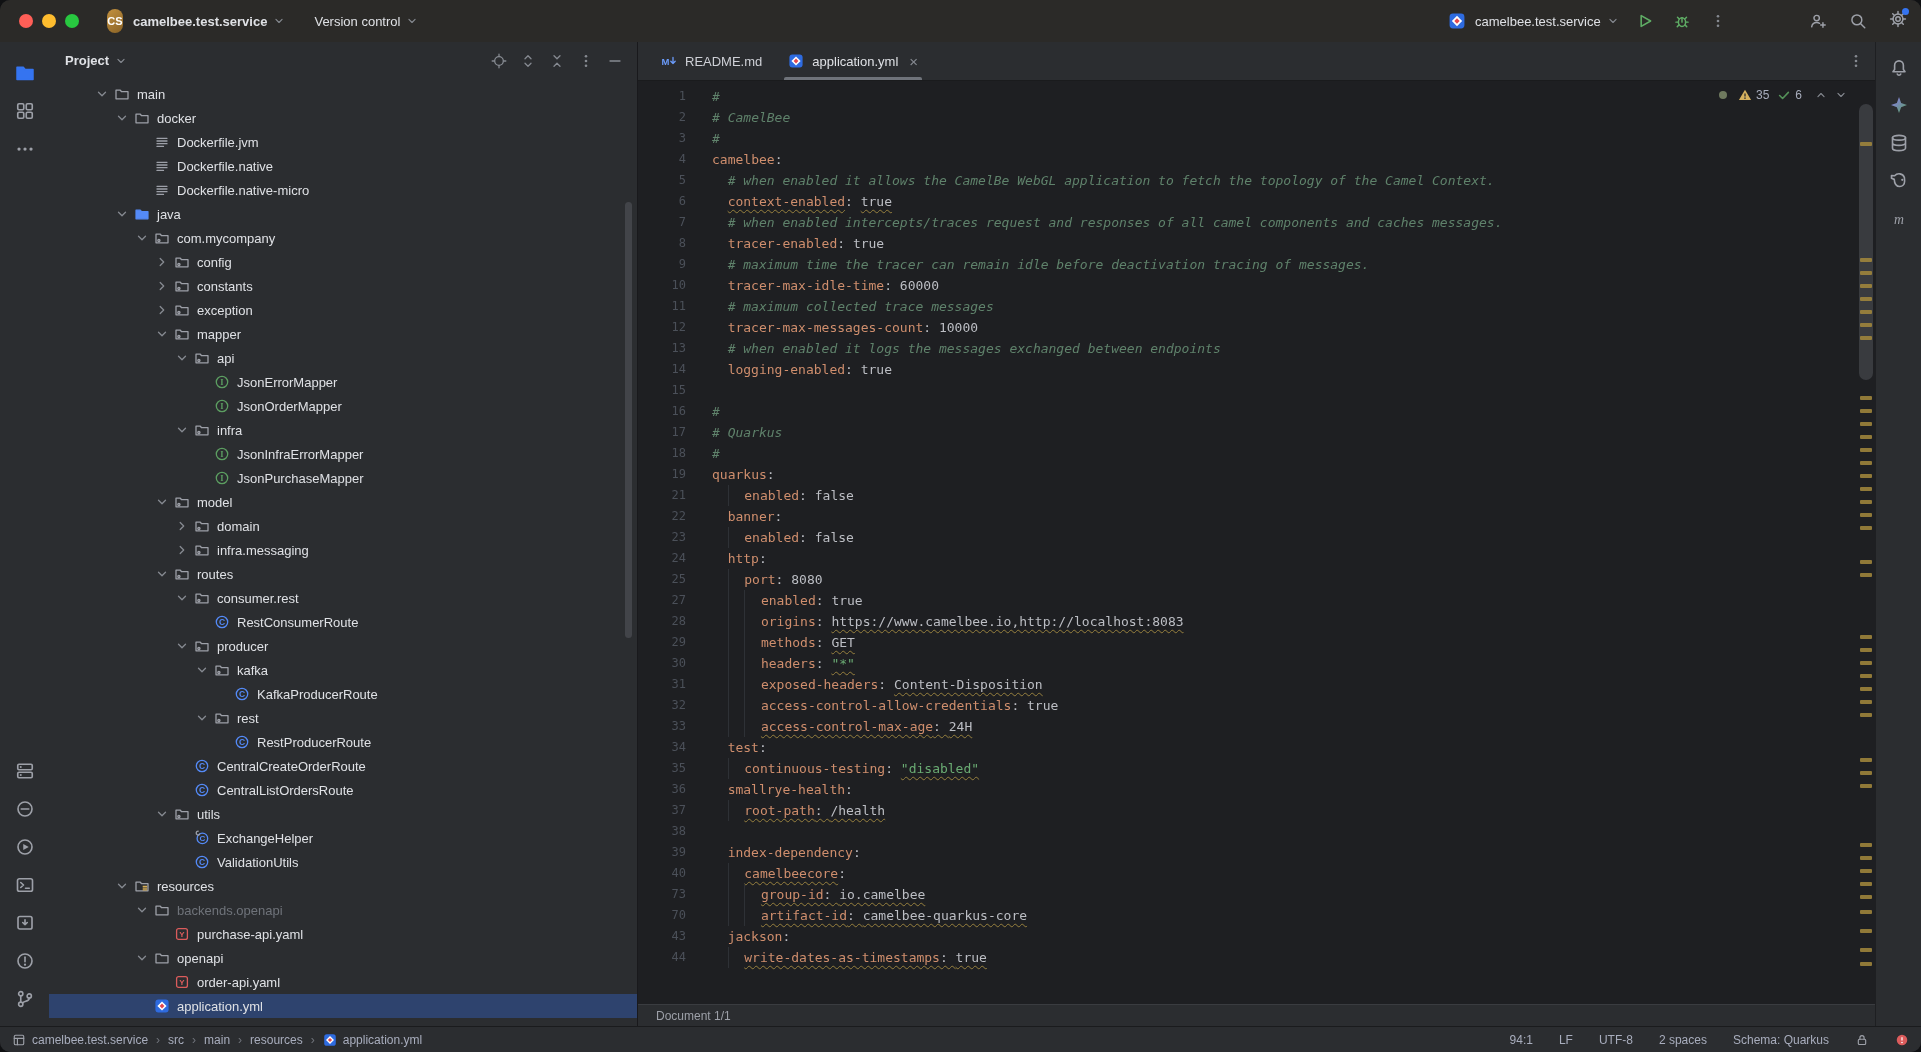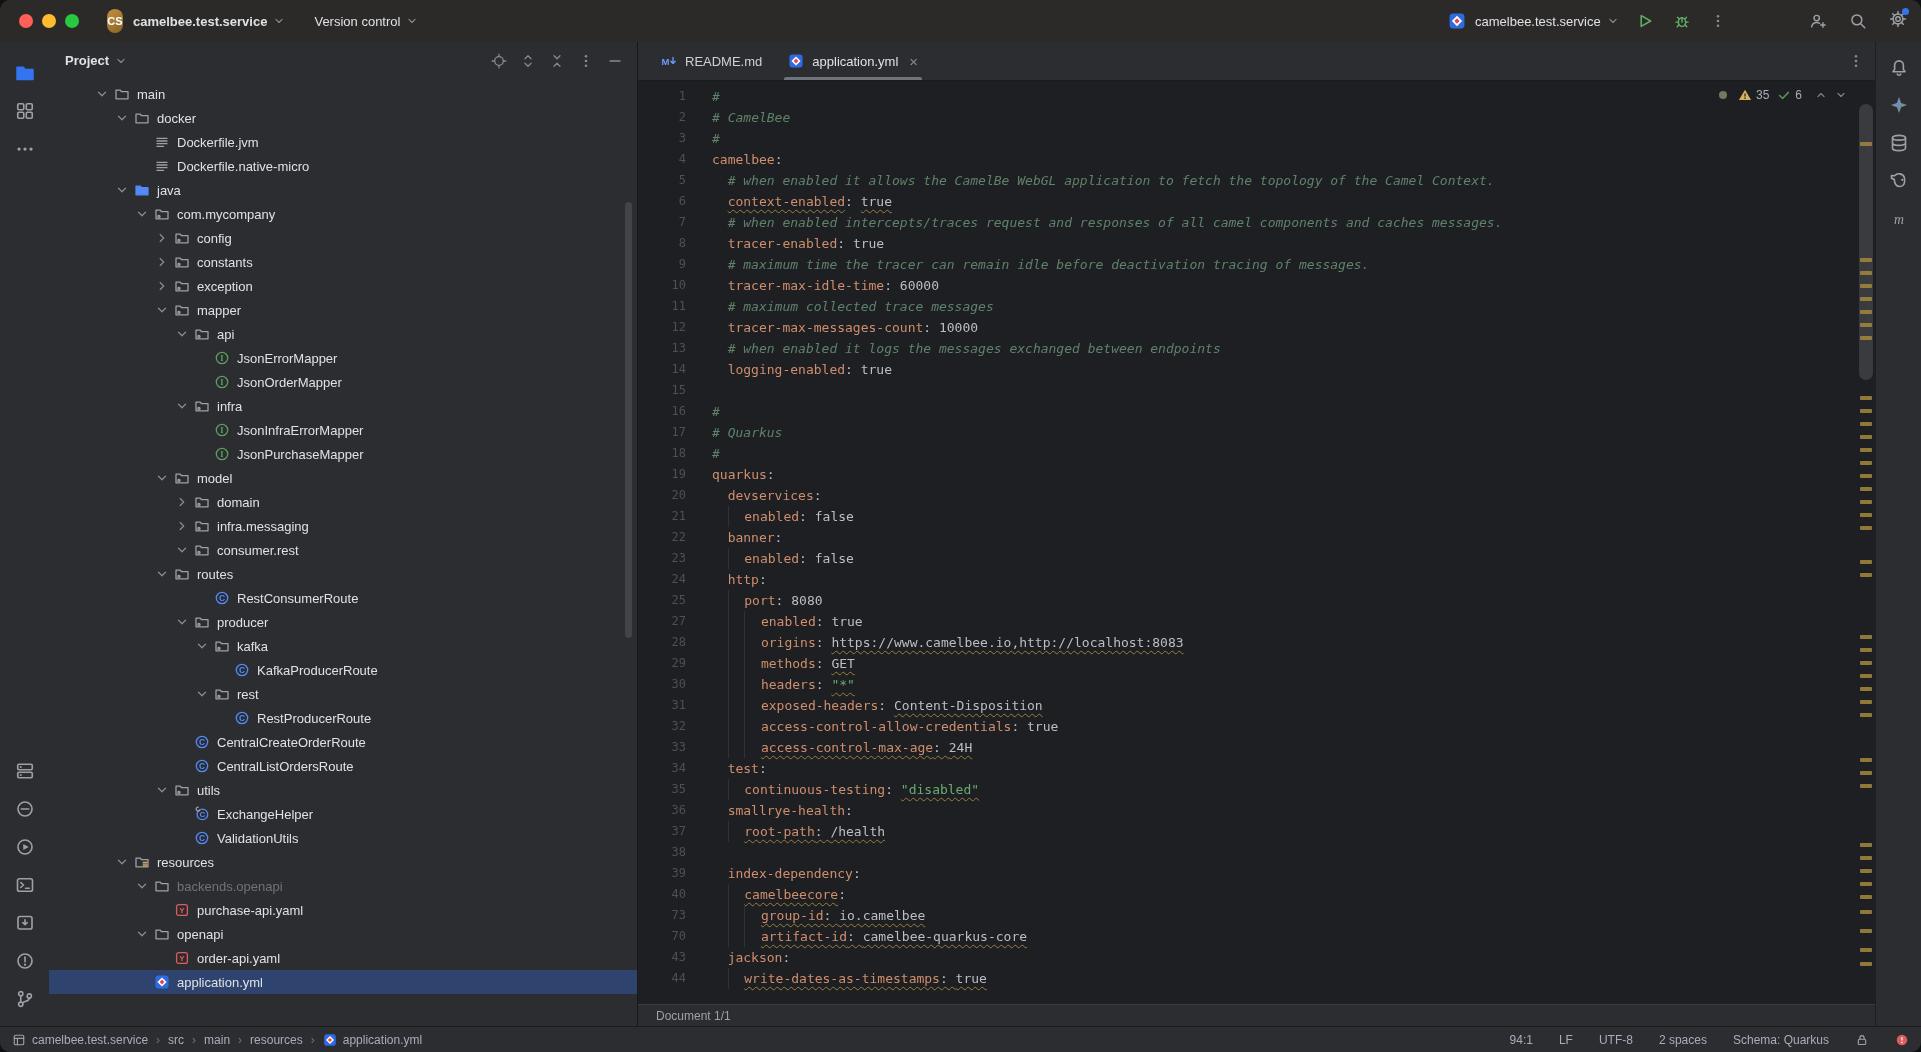--- a/index.html
+++ b/index.html
@@ -359,20 +359,30 @@
           <span class="tlb">Dockerfile.jvm</span>
         </div>
         <div class="trow">
           <span class="tsp" style="width: 85px;"></span>
           <span class="tch ic16"></span>
           <span class="tic ic16">
             <svg viewBox="0 0 16 16">
               <path class="st" style="stroke:#9DA0A8" d="M3 4.3h10M3 7h10M3 9.7h10M3 12.4h6.5"></path>
             </svg>
           </span>
+          <span class="tlb">Dockerfile.native</span>
+        </div>
+        <div class="trow">
+          <span class="tsp" style="width: 85px;"></span>
+          <span class="tch ic16"></span>
+          <span class="tic ic16">
+            <svg viewBox="0 0 16 16">
+              <path class="st" style="stroke:#9DA0A8" d="M3 4.3h10M3 7h10M3 9.7h10M3 12.4h6.5"></path>
+            </svg>
+          </span>
           <span class="tlb">Dockerfile.native-micro</span>
         </div>
         <div class="trow">
           <span class="tsp" style="width: 65px;"></span>
           <span class="tch ic16">
             <svg viewBox="0 0 16 16">
               <path class="st" d="M4.5 6.2 8 9.7l3.5-3.5"></path>
             </svg>
           </span>
           <span class="tic ic16">
@@ -570,48 +580,48 @@
           </span>
           <span class="tic ic16">
             <svg viewBox="0 0 16 16">
               <path class="st" style="stroke:#9DA0A8" d="M2 12.8V4.2h4.3l1.3 1.5H14v7.1z"></path>
               <circle class="st" style="stroke:#9DA0A8" cx="4.9" cy="10.6" r="1.1"></circle>
             </svg>
           </span>
           <span class="tlb">infra.messaging</span>
         </div>
         <div class="trow">
+          <span class="tsp" style="width: 105px;"></span>
+          <span class="tch ic16">
+            <svg viewBox="0 0 16 16">
+              <path class="st" d="M4.5 6.2 8 9.7l3.5-3.5"></path>
+            </svg>
+          </span>
+          <span class="tic ic16">
+            <svg viewBox="0 0 16 16">
+              <path class="st" style="stroke:#9DA0A8" d="M2 12.8V4.2h4.3l1.3 1.5H14v7.1z"></path>
+              <circle class="st" style="stroke:#9DA0A8" cx="4.9" cy="10.6" r="1.1"></circle>
+            </svg>
+          </span>
+          <span class="tlb">routes</span>
+        </div>
+        <div class="trow">
           <span class="tsp" style="width: 125px;"></span>
           <span class="tch ic16">
             <svg viewBox="0 0 16 16">
               <path class="st" d="M4.5 6.2 8 9.7l3.5-3.5"></path>
             </svg>
           </span>
           <span class="tic ic16">
             <svg viewBox="0 0 16 16">
               <path class="st" style="stroke:#9DA0A8" d="M2 12.8V4.2h4.3l1.3 1.5H14v7.1z"></path>
               <circle class="st" style="stroke:#9DA0A8" cx="4.9" cy="10.6" r="1.1"></circle>
             </svg>
           </span>
           <span class="tlb">consumer.rest</span>
-        </div>
-        <div class="trow">
-          <span class="tsp" style="width: 105px;"></span>
-          <span class="tch ic16">
-            <svg viewBox="0 0 16 16">
-              <path class="st" d="M4.5 6.2 8 9.7l3.5-3.5"></path>
-            </svg>
-          </span>
-          <span class="tic ic16">
-            <svg viewBox="0 0 16 16">
-              <path class="st" style="stroke:#9DA0A8" d="M2 12.8V4.2h4.3l1.3 1.5H14v7.1z"></path>
-              <circle class="st" style="stroke:#9DA0A8" cx="4.9" cy="10.6" r="1.1"></circle>
-            </svg>
-          </span>
-          <span class="tlb">routes</span>
         </div>
         <div class="trow">
           <span class="tsp" style="width: 145px;"></span>
           <span class="tch ic16"></span>
           <span class="tic ic16">
             <svg viewBox="0 0 16 16">
               <circle class="st" style="stroke:#548AF7" cx="8" cy="8" r="5.7"></circle>
               <text x="8" y="11" text-anchor="middle" font-size="8.5" font-weight="bold" fill="#548AF7" font-family="Liberation Sans,sans-serif">C</text>
             </svg>
           </span>
@@ -925,24 +935,20 @@
           <span class="ln">17</span>
           <span class="ct"><span class="sg-c"># Quarkus</span></span>
         </div>
         <div class="cline">
           <span class="ln">18</span>
           <span class="ct"><span class="sg-c">#</span></span>
         </div>
         <div class="cline">
           <span class="ln">19</span>
           <span class="ct"><span class="sg-k">quarkus</span><span class="sg-p">:</span></span>
-        </div>
-        <div class="cline">
-          <span class="ln">20</span>
-          <span class="ct"><span class="ind"></span><span class="sg-k">devservices</span><span class="sg-p">:</span></span>
         </div>
         <div class="cline">
           <span class="ln">21</span>
           <span class="ct"><span class="ind"></span><span class="ind g"></span><span class="sg-k">enabled</span><span class="sg-p">: </span><span class="sg-v">false</span></span>
         </div>
         <div class="cline">
           <span class="ln">22</span>
           <span class="ct"><span class="ind"></span><span class="sg-k">banner</span><span class="sg-p">:</span></span>
         </div>
         <div class="cline">

